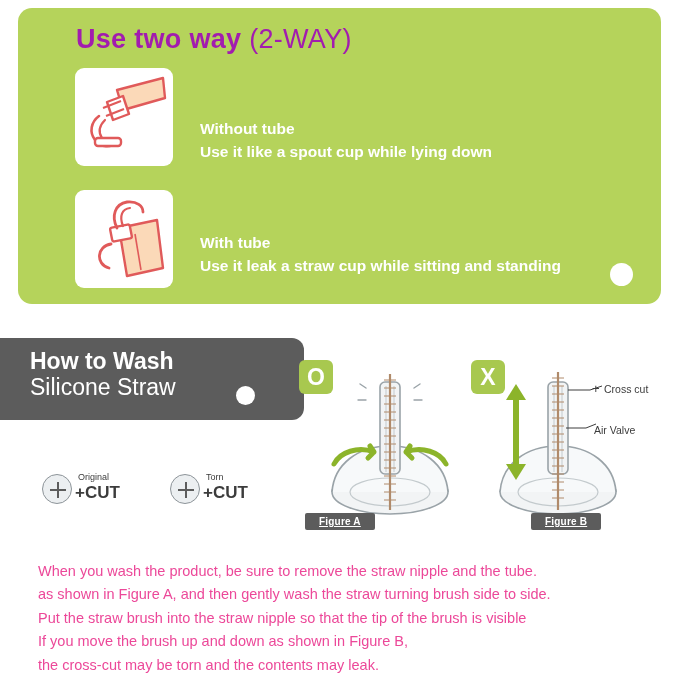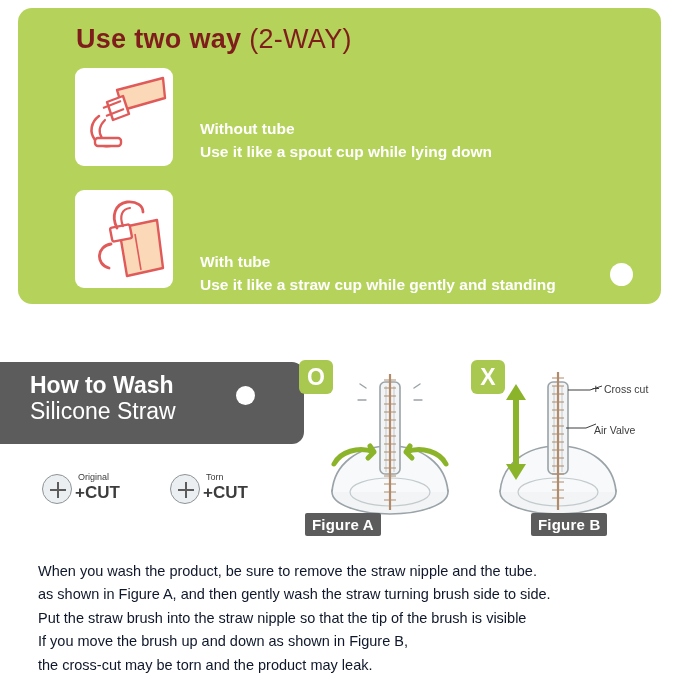--- a/index.html
+++ b/index.html
@@ -24,21 +24,21 @@
     width: 643px;
     height: 296px;
     background: #b5d35b;
     border-radius: 14px;
   }
   .green-title {
     position: absolute;
     left: 58px;
     top: 16px;
     font-size: 27px;
-    color: #7f1d1d;
+    color: #a21caf;
     letter-spacing: 0.3px;
     white-space: nowrap;
   }
   .green-title .bold { font-weight: bold; }
   .green-title .light { font-weight: normal; }
 
   .thumb {
     position: absolute;
     width: 98px;
     height: 98px;
@@ -58,37 +58,37 @@
     font-size: 15.5px;
     font-weight: bold;
     margin-bottom: 5px;
   }
   .row-text .rt-sub {
     font-size: 15.5px;
     font-weight: bold;
     text-align: center;
   }
   .row-1 { top: 112px; }
-  .row-2 { top: 245px; }
+  .row-2 { top: 226px; }
 
   .white-dot {
     position: absolute;
     right: 28px;
     bottom: 18px;
     width: 23px;
     height: 23px;
     border-radius: 50%;
     background: #ffffff;
   }
 
   
   .gray-panel {
     position: absolute;
     left: 0px;
-    top: 362px;
+    top: 338px;
     width: 304px;
     height: 82px;
     background: #5c5c5c;
     border-radius: 0 12px 12px 0;
   }
   .gray-title {
     position: absolute;
     left: 30px;
     top: 10px;
     color: #ffffff;
@@ -171,25 +171,26 @@
     text-align: center;
   }
   .mark-o { left: 299px; top: 360px; }
   .mark-x { left: 471px; top: 360px; }
 
   
   .fig-caption {
     position: absolute;
     background: #5c5c5c;
     color: #ffffff;
-    font-size: 15px;
-    font-weight: bold;
-    padding: 3px 7px;
+    font-size: 10px;
+    font-weight: bold;
+    padding: 3px 14px;
     border-radius: 2px;
     letter-spacing: 0.2px;
+    text-decoration: underline;
   }
   .cap-a { left: 305px; top: 513px; }
   .cap-b { left: 484px; top: 513px; margin-left: 47px; }
 
   
   .lbl {
     position: absolute;
     font-size: 10.5px;
     color: #3c3c3c;
     white-space: nowrap;
@@ -199,21 +200,21 @@
   .lbl-plus { left: 592px; top: 381px; font-size: 13px; }
 
   
   .body-text {
     position: absolute;
     left: 38px;
     top: 560px;
     width: 600px;
     font-size: 14.5px;
     line-height: 1.62;
-    color: #0f172a;
+    color: #ec4899;
   }
   .body-text div { white-space: nowrap; }
 
   svg { display: block; }
 </style>
 </head>
 <body>
 
 <div class="green-panel">
 
@@ -255,21 +256,21 @@
 
       <path d="M42 38 C36 26 40 14 52 12 C62 11 68 16 68 22" fill="none" stroke="#e05a5a" stroke-width="2.8" stroke-linecap="round"></path>
       <path d="M48 36 C44 26 47 19 55 18" fill="none" stroke="#e05a5a" stroke-width="2.2" stroke-linecap="round"></path>
 
       <path d="M36 54 C22 56 20 74 34 78" fill="none" stroke="#e05a5a" stroke-width="2.8" stroke-linecap="round"></path>
     </svg>
   </div>
 
   <div class="row-text row-2">
     <div class="rt-title">With tube</div>
-    <div class="rt-sub">Use it like a straw cup while gently and standing</div>
+    <div class="rt-sub">Use it leak a straw cup while sitting and standing</div>
   </div>
 
   <div class="white-dot"></div>
 </div>
 
 <div class="gray-panel">
   <div class="gray-title">
     <span class="gt1">How to Wash</span>
     <span class="gt2">Silicone Straw</span>
   </div>
@@ -378,14 +379,14 @@
 
 <div class="lbl lbl-plus">+</div>
 <div class="lbl lbl-cross">Cross cut</div>
 <div class="lbl lbl-air">Air Valve</div>
 
 <div class="body-text">
   <div>When you wash the product, be sure to remove the straw nipple and the tube.</div>
   <div>as shown in Figure A, and then gently wash the straw turning brush side to side.</div>
   <div>Put the straw brush into the straw nipple so that the tip of the brush is visible</div>
   <div>If you move the brush up and down as shown in Figure B,</div>
-  <div>the cross-cut may be torn and the product may leak.</div>
+  <div>the cross-cut may be torn and the contents may leak.</div>
 </div>
 
 </body></html>

